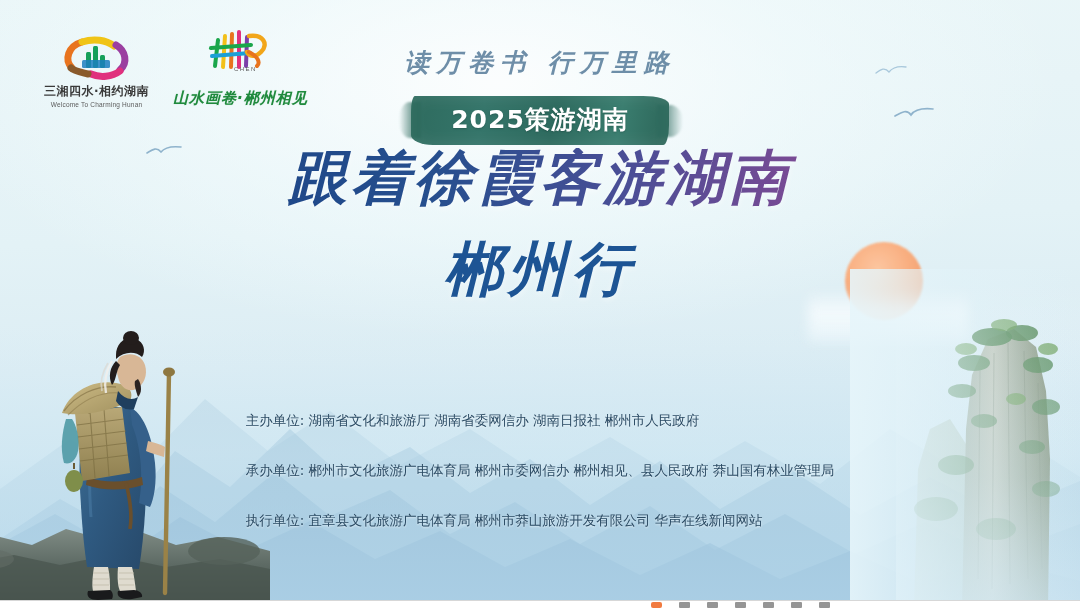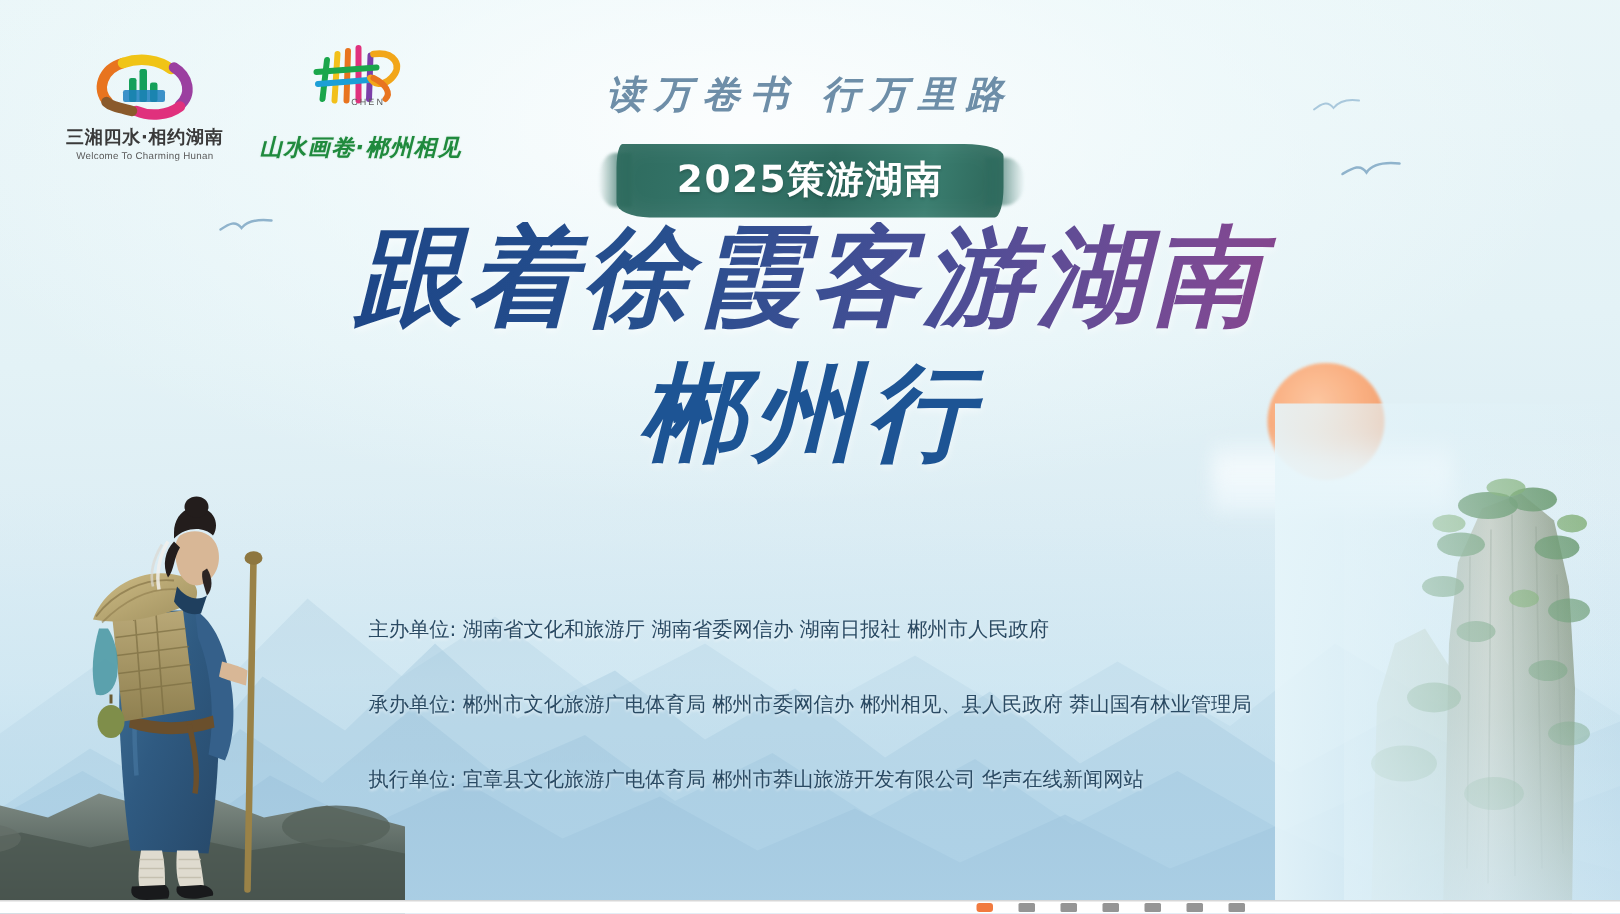--- a/index.html
+++ b/index.html
@@ -192,41 +192,41 @@
 
   
   .title-main {
     position: absolute;
     left: 0; right: 0; top: 148px;
     text-align: center;
     z-index: 6;
     font-family: "DejaVu Serif", serif;
     font-weight: 700;
     font-style: italic;
-    font-size: 72px;
+    font-size: 59px;
     line-height: 1.0;
     letter-spacing: 4px;
     background: linear-gradient(94deg,
         #1b3d7a 0%, #1e4788 24%, #264f8e 40%,
         #4a4e96 58%, #7a4a94 74%, #9c3f82 88%, #a93a72 100%);
     -webkit-background-clip: text;
     background-clip: text;
     color: transparent;
     -webkit-text-fill-color: transparent;
     filter: drop-shadow(0 2px 3px rgba(255,255,255,.55));
   }
   .title-sub {
     position: absolute;
     left: 0; right: 0; top: 240px;
     text-align: center;
     z-index: 6;
     font-family: "DejaVu Serif", serif;
     font-weight: 700;
     font-style: italic;
-    font-size: 70px;
+    font-size: 58px;
     line-height: 1.0;
     letter-spacing: 6px;
     color: #1d5494;
     filter: drop-shadow(0 2px 3px rgba(255,255,255,.5));
   }
 
   
   .credits {
     position: absolute;
     left: 50%; transform: translateX(-50%);

